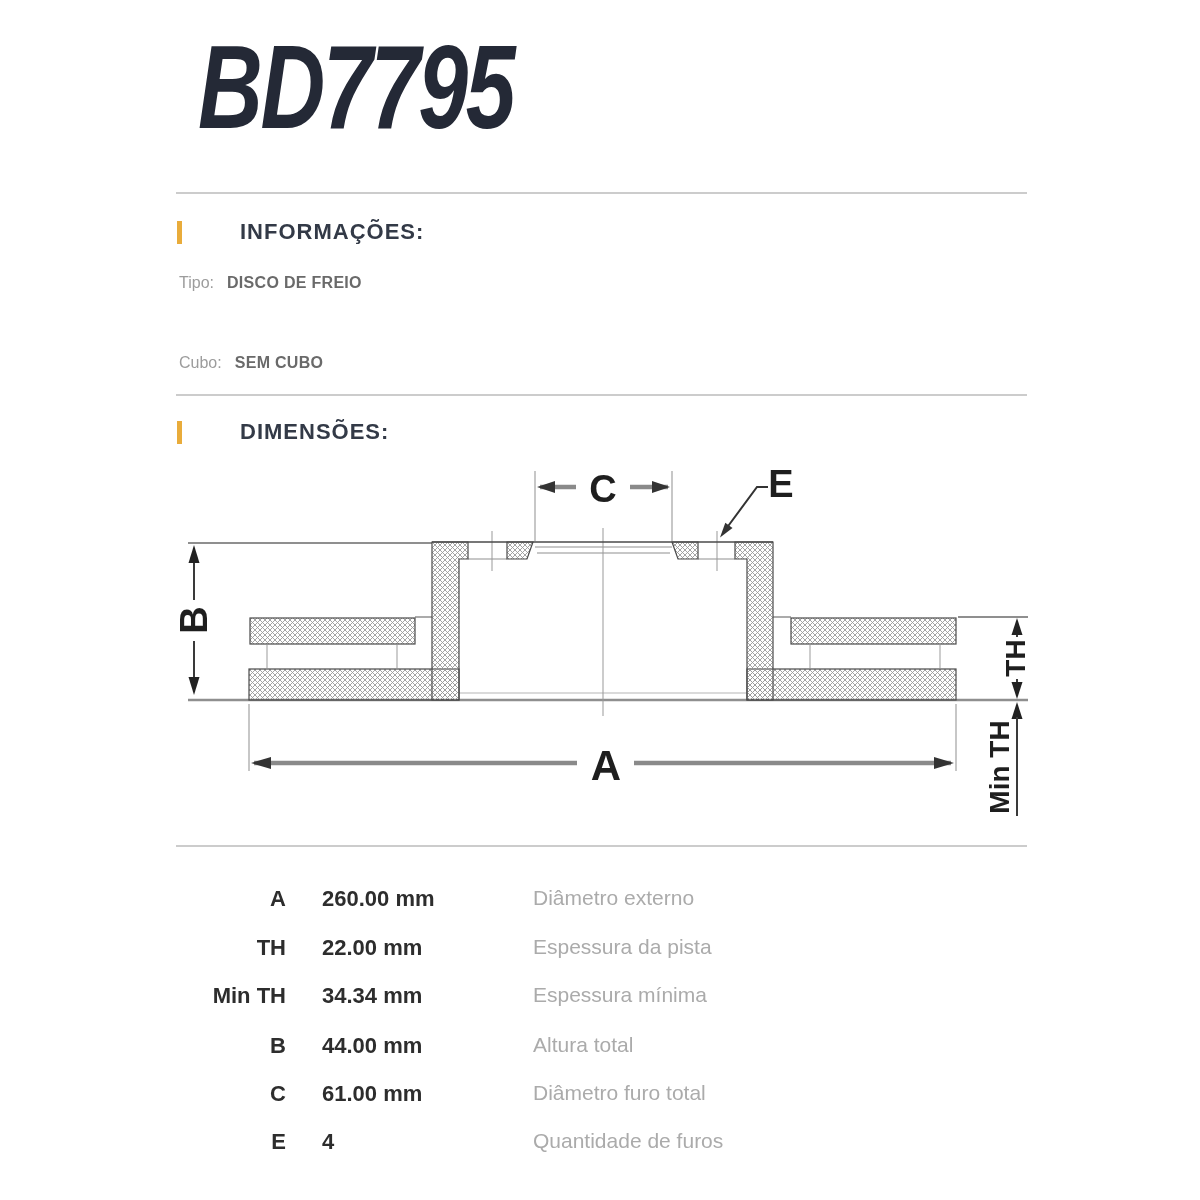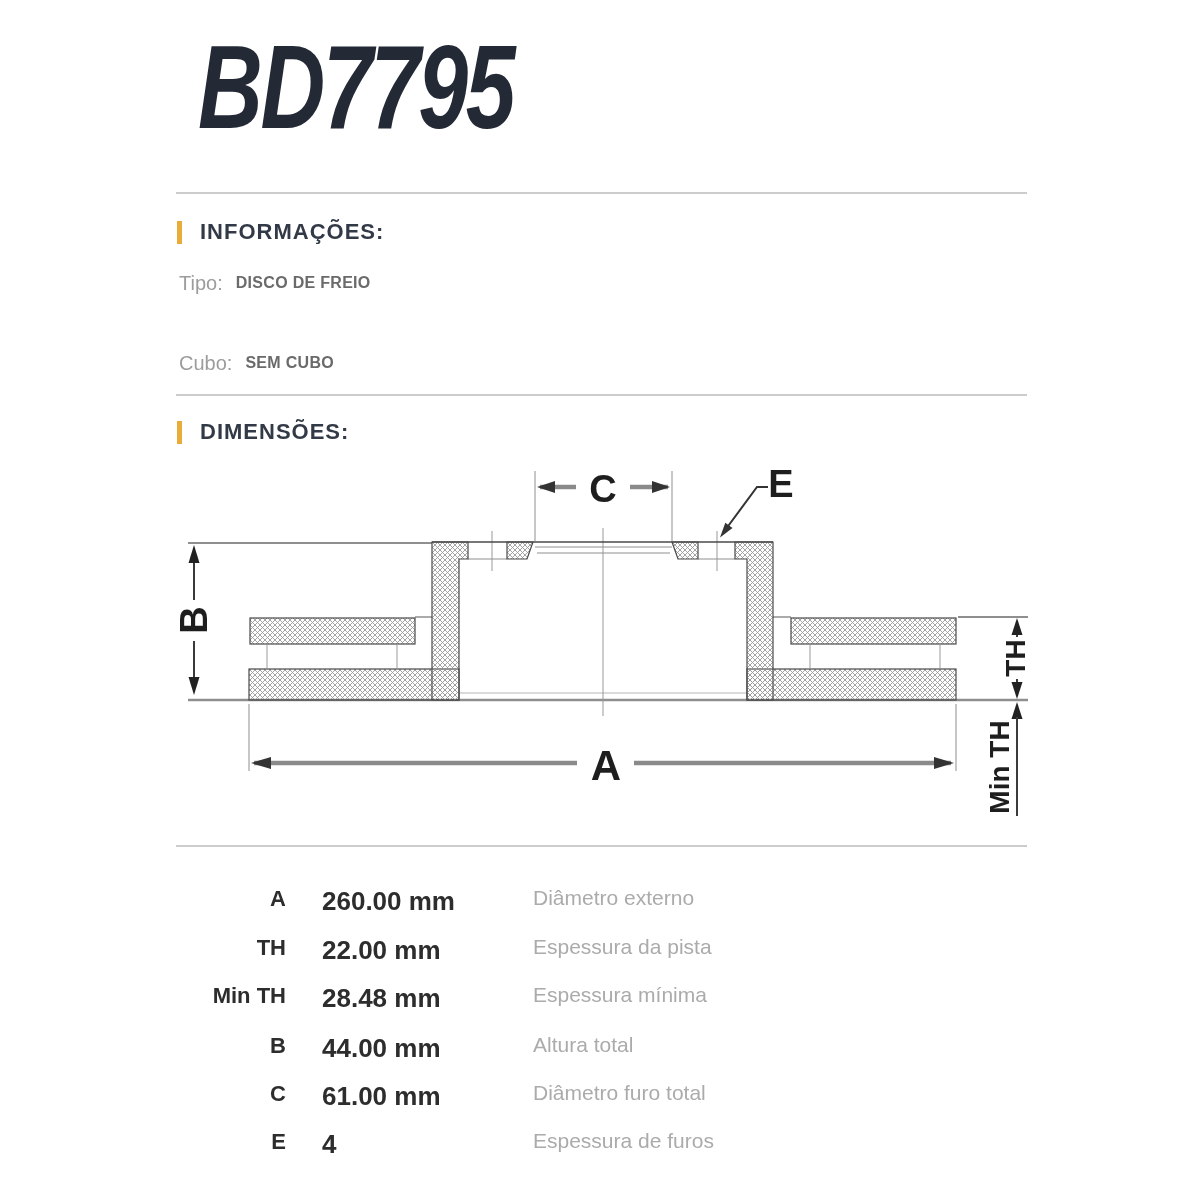--- a/index.html
+++ b/index.html
@@ -7,32 +7,32 @@
         font-family:"Liberation Sans","DejaVu Sans",sans-serif;}
 
   .title{position:absolute;left:198px;top:28px;font-size:118px;line-height:1;
          font-weight:bold;font-style:italic;color:#242936;letter-spacing:-3px;
          transform:scaleX(.76);transform-origin:left top;white-space:nowrap;}
 
   .divider{position:absolute;left:176px;width:851px;height:2px;background:#cccccc;}
 
   .sec-head{position:absolute;left:177px;height:24px;display:flex;align-items:center;}
   .accent-bar{width:5px;height:23px;background:#e9ac3b;margin-right:18px;flex:none;}
-  .sec-head .txt{font-size:22px;font-weight:bold;color:#333a47;letter-spacing:1px;white-space:nowrap;}
+  .sec-head .txt{font-size:22px;font-weight:bold;color:#333a47;letter-spacing:1px;white-space:nowrap;margin-left:40px;}
 
   .info-row{position:absolute;left:179px;height:26px;display:flex;align-items:center;white-space:nowrap;}
-  .info-label{font-size:20px;color:#9c9c9c;}
+  .info-label{font-size:16px;color:#9c9c9c;}
   .info-value{font-size:16px;font-weight:bold;color:#6a6a6a;margin-left:13px;letter-spacing:.3px;}
 
   .drawing{position:absolute;left:170px;top:455px;width:870px;height:382px;}
 
   .dim-row{position:absolute;height:28px;}
   .dim-label{position:absolute;left:170px;width:116px;text-align:right;
              font-size:22px;font-weight:bold;color:#2d2d2d;white-space:nowrap;}
-  .dim-value{position:absolute;left:322px;font-size:26px;font-weight:bold;color:#2d2d2d;white-space:nowrap;}
+  .dim-value{position:absolute;left:322px;font-size:22px;font-weight:bold;color:#2d2d2d;white-space:nowrap;}
   .dim-desc{position:absolute;left:533px;font-size:21px;color:#ababab;white-space:nowrap;}
 
   svg text{font-family:"Liberation Sans","DejaVu Sans",sans-serif;font-weight:bold;fill:#1e1e1e;}
 </style>
 </head>
 <body>
 
 <div id="page">
 
   <div class="title">BD7795</div>
@@ -161,32 +161,32 @@
     <span class="dim-value">260.00 mm</span>
     <span class="dim-desc">Diâmetro externo</span>
   </div>
   <div class="dim-row" style="top:935px">
     <span class="dim-label">TH</span>
     <span class="dim-value">22.00 mm</span>
     <span class="dim-desc">Espessura da pista</span>
   </div>
   <div class="dim-row" style="top:983px">
     <span class="dim-label">Min TH</span>
-    <span class="dim-value">28.48 mm</span>
+    <span class="dim-value">34.34 mm</span>
     <span class="dim-desc">Espessura mínima</span>
   </div>
   <div class="dim-row" style="top:1033px">
     <span class="dim-label">B</span>
     <span class="dim-value">44.00 mm</span>
     <span class="dim-desc">Altura total</span>
   </div>
   <div class="dim-row" style="top:1081px">
     <span class="dim-label">C</span>
     <span class="dim-value">61.00 mm</span>
     <span class="dim-desc">Diâmetro furo total</span>
   </div>
   <div class="dim-row" style="top:1129px">
     <span class="dim-label">E</span>
     <span class="dim-value">4</span>
-    <span class="dim-desc">Espessura de furos</span>
+    <span class="dim-desc">Quantidade de furos</span>
   </div>
 
 </div>
 
 </body></html>

